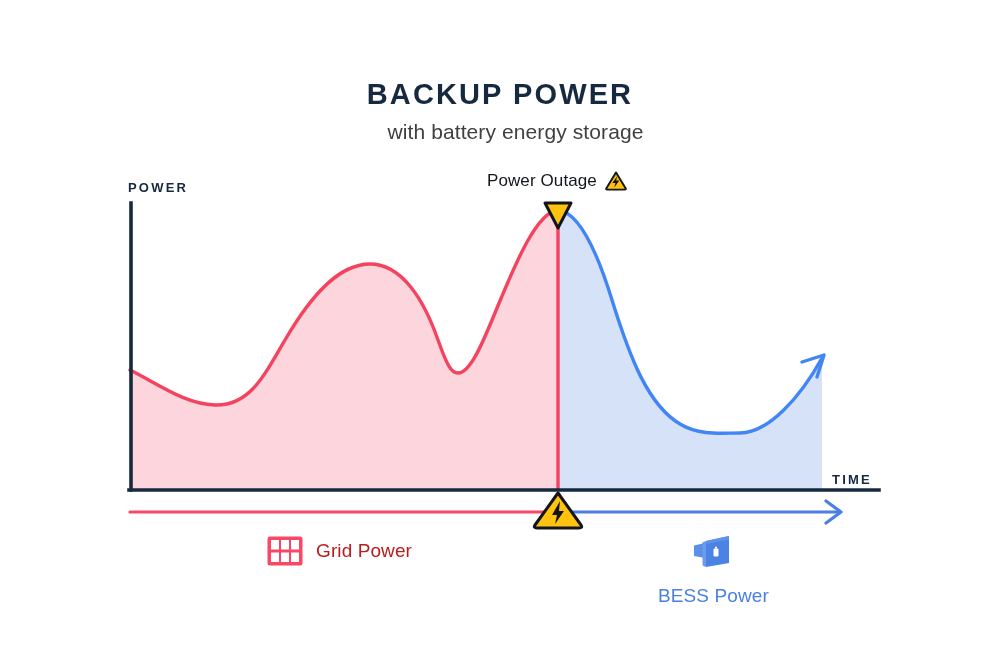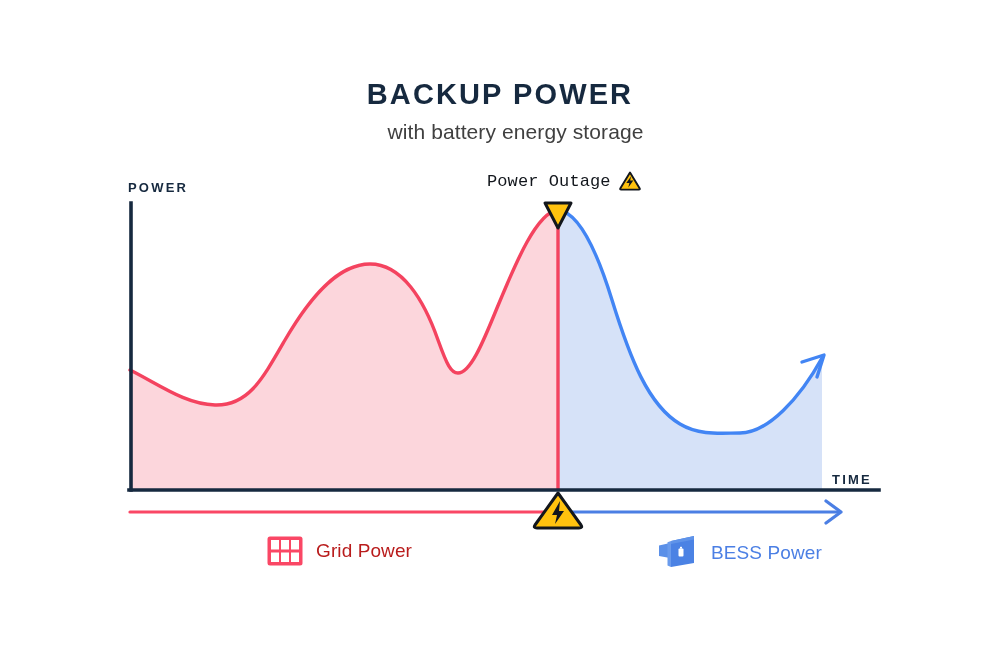--- a/index.html
+++ b/index.html
@@ -71,33 +71,32 @@
     top: 170px;
     display: flex;
     align-items: center;
     gap: 7px;
     white-space: nowrap;
   }
   #outage-annotation .outage-text {
     font-size: 17px;
     color: #12161c;
     letter-spacing: 0.1px;
-    font-family: Liberation Mono, monospace;
   }
 
   
   .legend-item {
     position: absolute;
     display: flex;
     align-items: center;
     gap: 13px;
     white-space: nowrap;
   }
   #legend-grid { left: 267px; top: 536px; }
-  #legend-bess { left: 658px; top: 534px; }
+  #legend-bess { left: 658px; top: 534px; flex-direction: column; }
   .legend-label {
     font-size: 19px;
     letter-spacing: 0.1px;
   }
   .legend-label.grid { color: #b91c1c; }
   .legend-label.bess { color: #4b7fe4; }
 </style>
 </head>
 <body>
 

